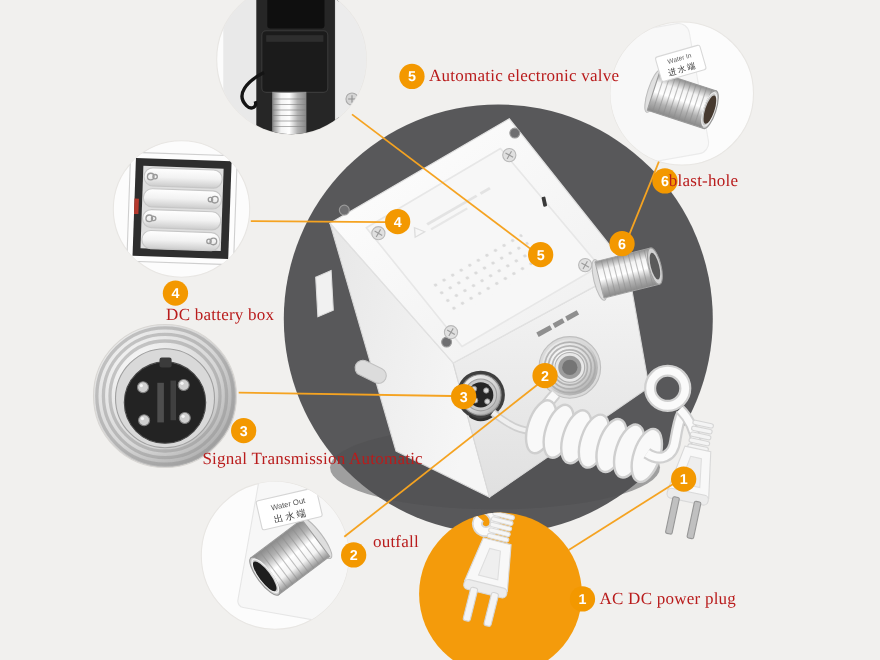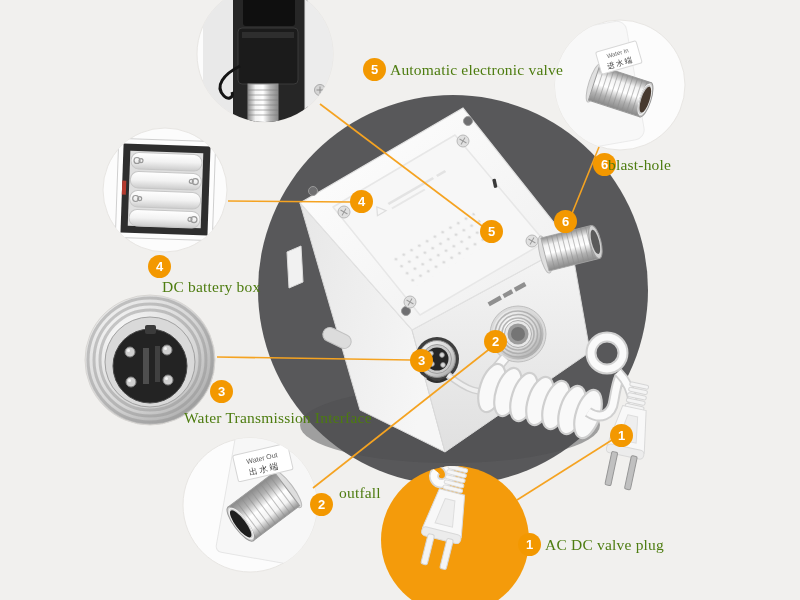--- a/index.html
+++ b/index.html
@@ -6,21 +6,21 @@
   html,body { width:800px; height:600px; background:#f1f0ee; font-family:"Liberation Serif", serif; }
   .stage { position:relative; width:800px; height:600px; background:#f1f0ee; overflow:hidden; }
   svg.scene { position:absolute; left:0; top:0; }
   .badge {
     position:absolute; width:23px; height:23px; border-radius:50%;
     background:#f39800; color:#ffffff; text-align:center;
     font-family:"Liberation Sans", sans-serif; font-weight:bold;
     font-size:13px; line-height:23px; user-select:none;
   }
   .callout-text {
-    position:absolute; font-size:15.5px; color:#4d7c0f; letter-spacing:.2px;
+    position:absolute; font-size:15.5px; color:#b91c1c; letter-spacing:.2px;
     font-family:"Liberation Serif", serif; white-space:nowrap;
   }
 </style>
 </head>
 <body>
 
 <div class="stage">
 
 <svg class="scene" width="800" height="600" viewBox="0 0 800 600">
   <defs>
@@ -399,30 +399,30 @@
 </svg>
 
 <div class="badge" style="left:610px;top:424px">1</div>
 <div class="badge" style="left:484px;top:330px">2</div>
 <div class="badge" style="left:410px;top:349px">3</div>
 <div class="badge" style="left:350px;top:190px">4</div>
 <div class="badge" style="left:480px;top:220px">5</div>
 <div class="badge" style="left:554px;top:210px">6</div>
 
 <div class="badge" style="left:518px;top:533px">1</div>
-<div class="callout-text" style="left:545px;top:536px">AC DC valve plug</div>
+<div class="callout-text" style="left:545px;top:536px">AC DC power plug</div>
 
 <div class="badge" style="left:310px;top:493px">2</div>
 <div class="callout-text" style="left:339px;top:484px">outfall</div>
 
 <div class="badge" style="left:210px;top:380px">3</div>
-<div class="callout-text" style="left:184px;top:409px">Water Transmission Interface</div>
+<div class="callout-text" style="left:184px;top:409px">Signal Transmission Automatic</div>
 
 <div class="badge" style="left:148px;top:255px">4</div>
-<div class="callout-text" style="left:162px;top:278px">DC battery box</div>
+<div class="callout-text" style="left:151px;top:278px">DC battery box</div>
 
 <div class="badge" style="left:363px;top:58px">5</div>
 <div class="callout-text" style="left:390px;top:61px">Automatic electronic valve</div>
 
 <div class="badge" style="left:593px;top:153px">6</div>
 <div class="callout-text" style="left:608px;top:156px">blast-hole</div>
 
 </div>
 
 </body></html>

